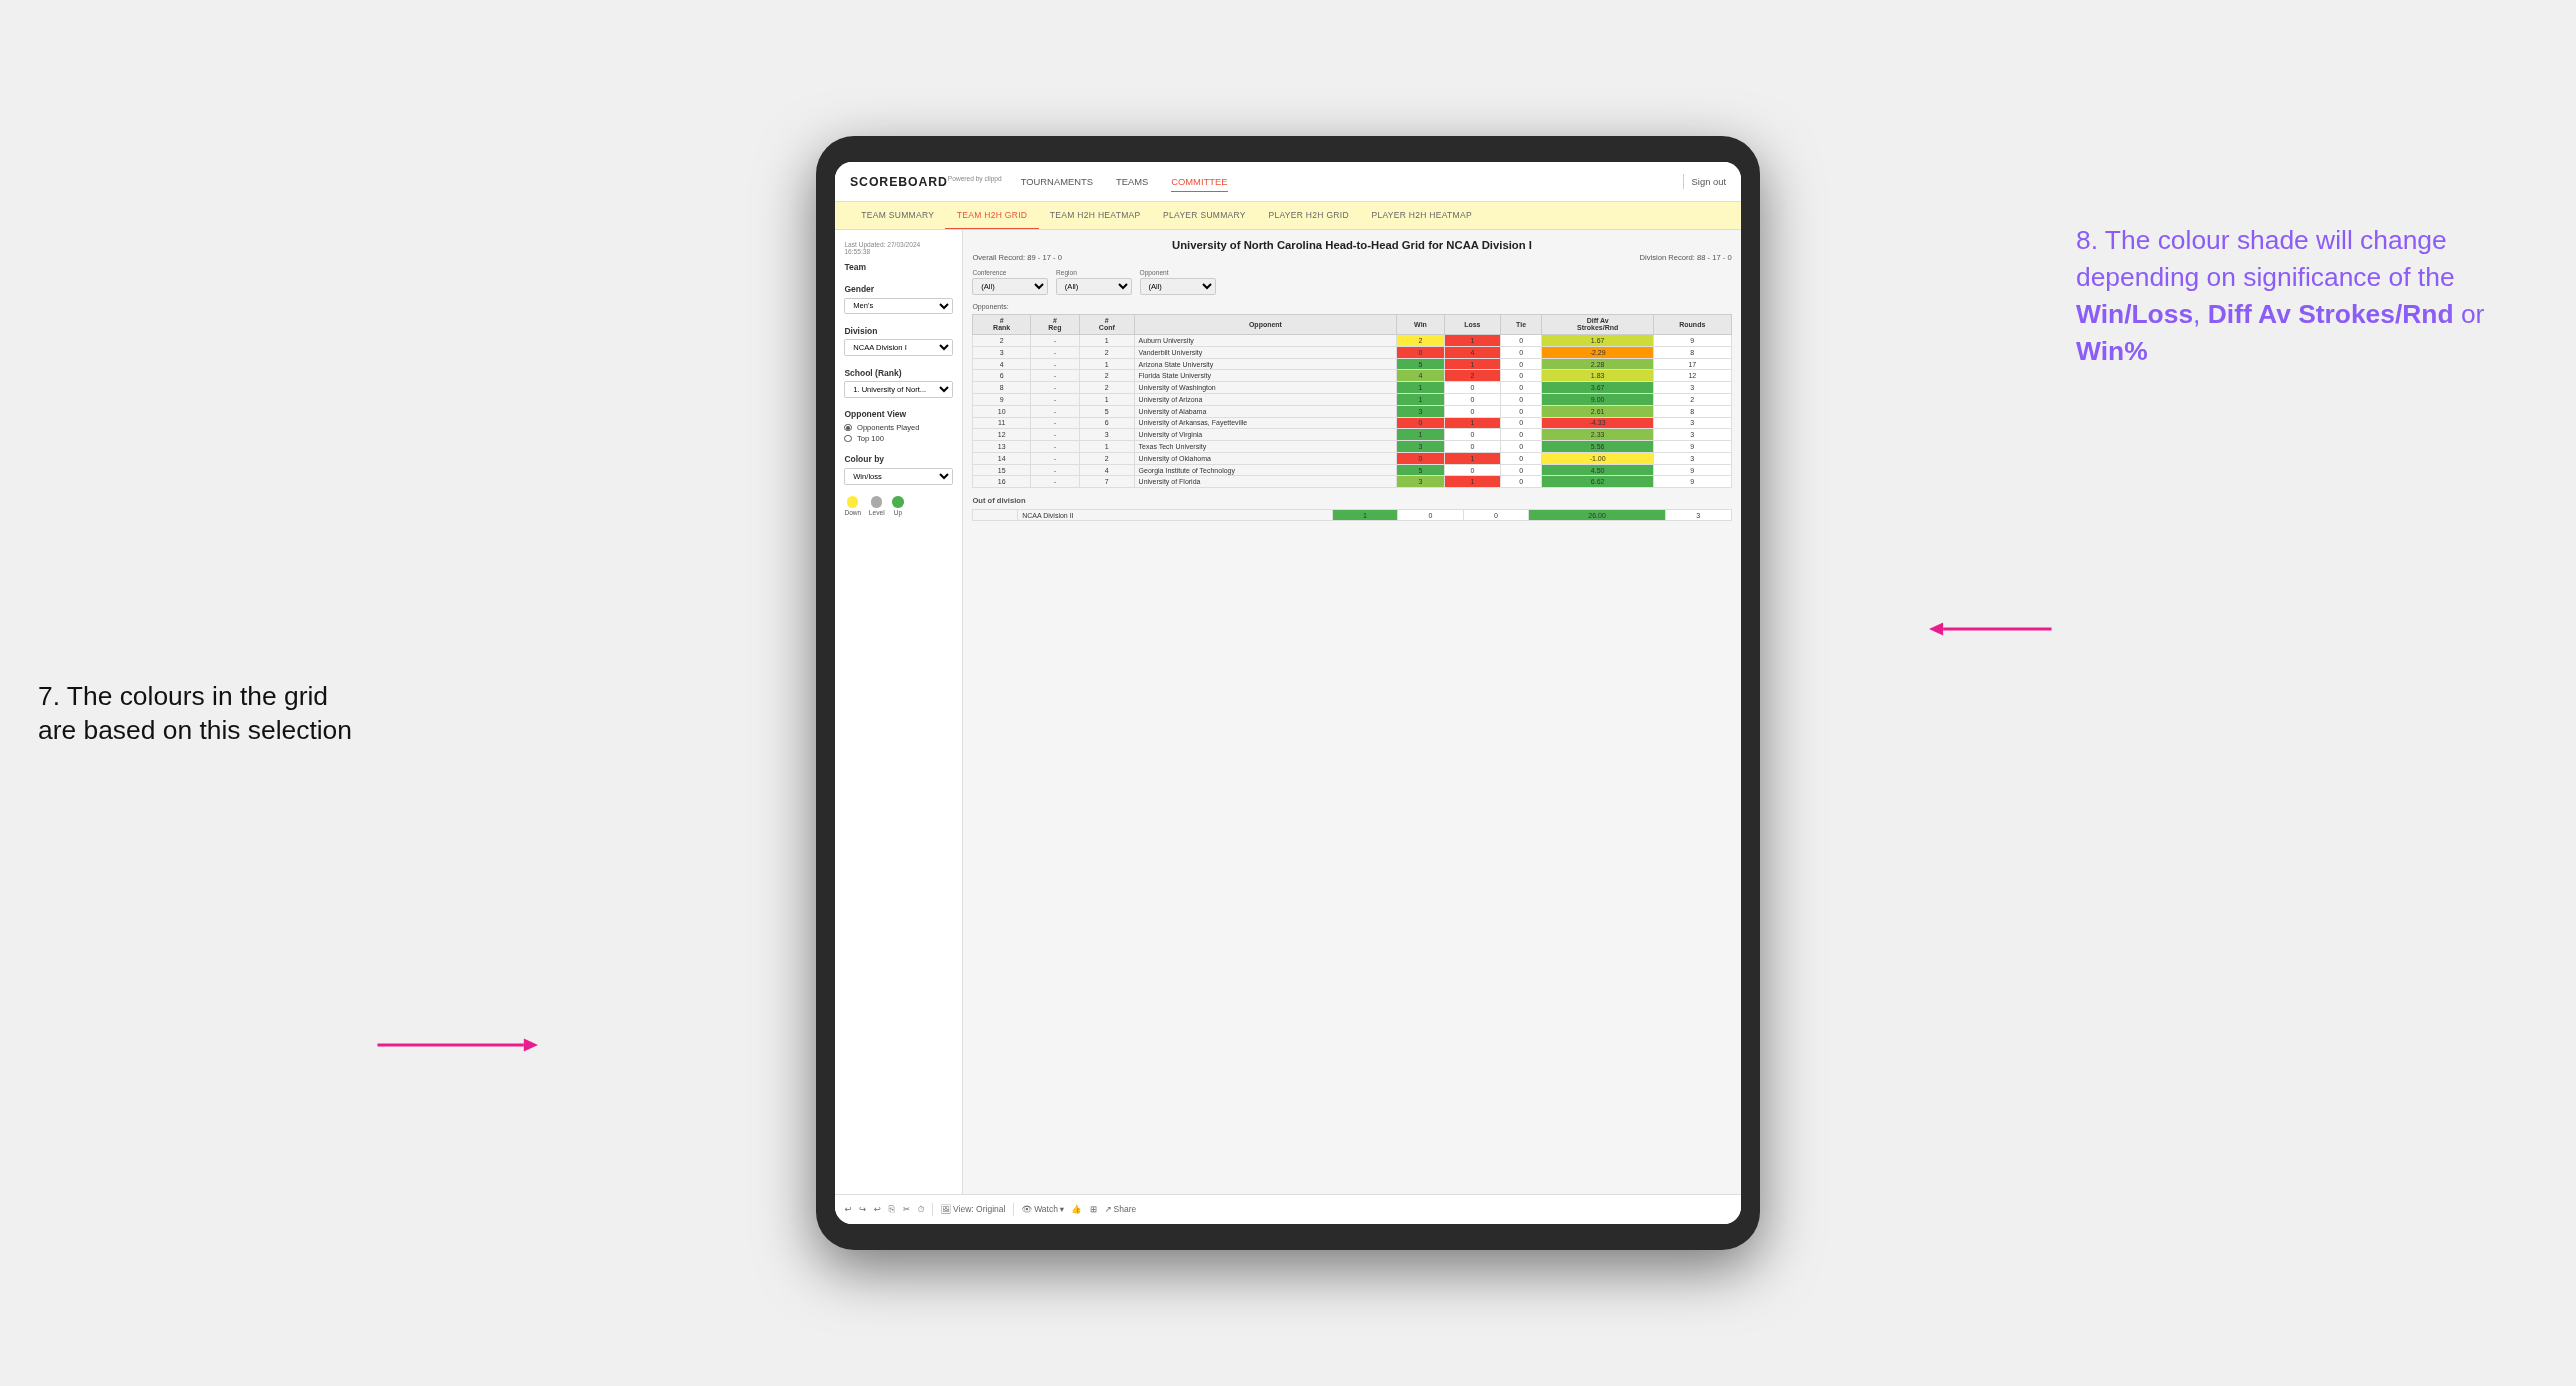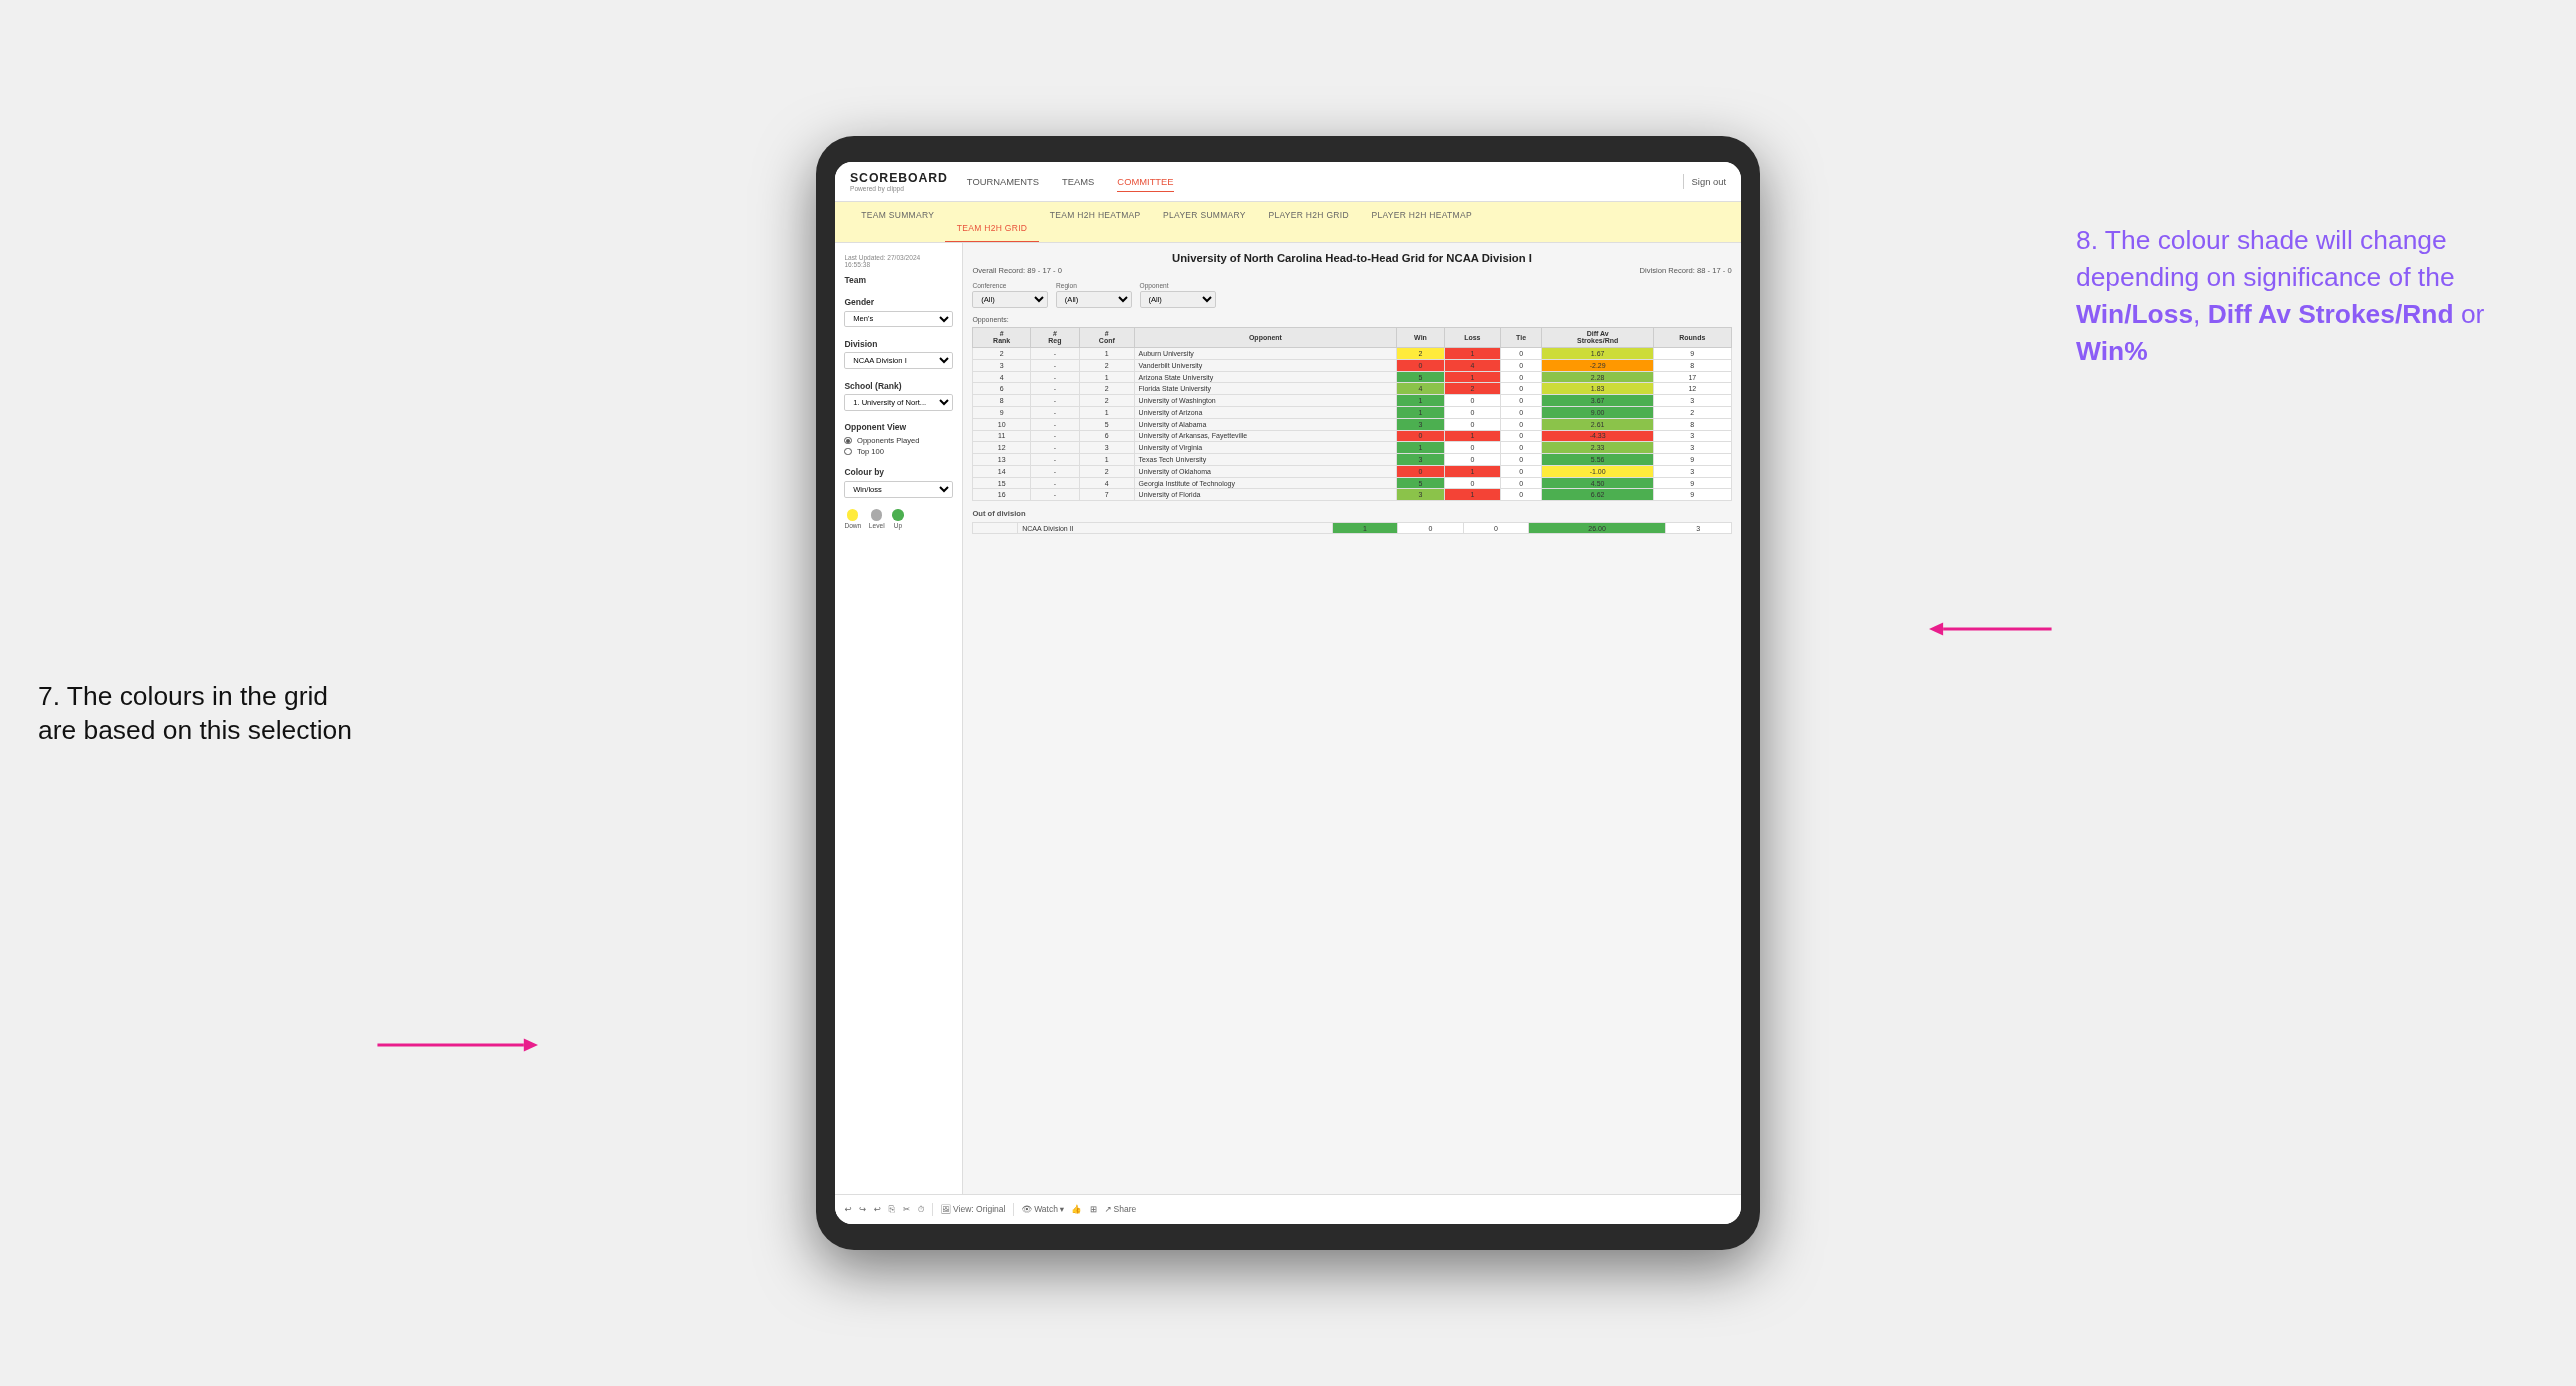--- a/index.html
+++ b/index.html
@@ -40,21 +40,21 @@
     .nav-bar {
       background: #fff;
       border-bottom: 0.9px solid #ddd;
       display: flex;
       align-items: center;
       padding: 0 15px;
       height: 40px;
     }
     .logo-area {
       display: flex;
-      flex-direction: column;
+      flex-direction: row;
       margin-right: 19px;
     }
     .logo-text {
       font-size: 12.3px;
       font-weight: 900;
       color: #222;
       letter-spacing: 0.9px;
     }
     .logo-sub {
       font-size: 6.6px;
@@ -100,21 +100,20 @@
       font-size: 8.5px;
       color: #666;
       padding: 7.6px 11.3px;
       cursor: pointer;
       text-transform: uppercase;
       letter-spacing: 0.3px;
     }
     .sub-nav-link.active {
       color: #e8523a;
       border-bottom: 1.9px solid #e8523a;
-      margin-top: 13px;
     }
 
     
     .main-content {
       flex: 1;
       background: #f5f5f5;
       display: flex;
       overflow: hidden;
     }
 

